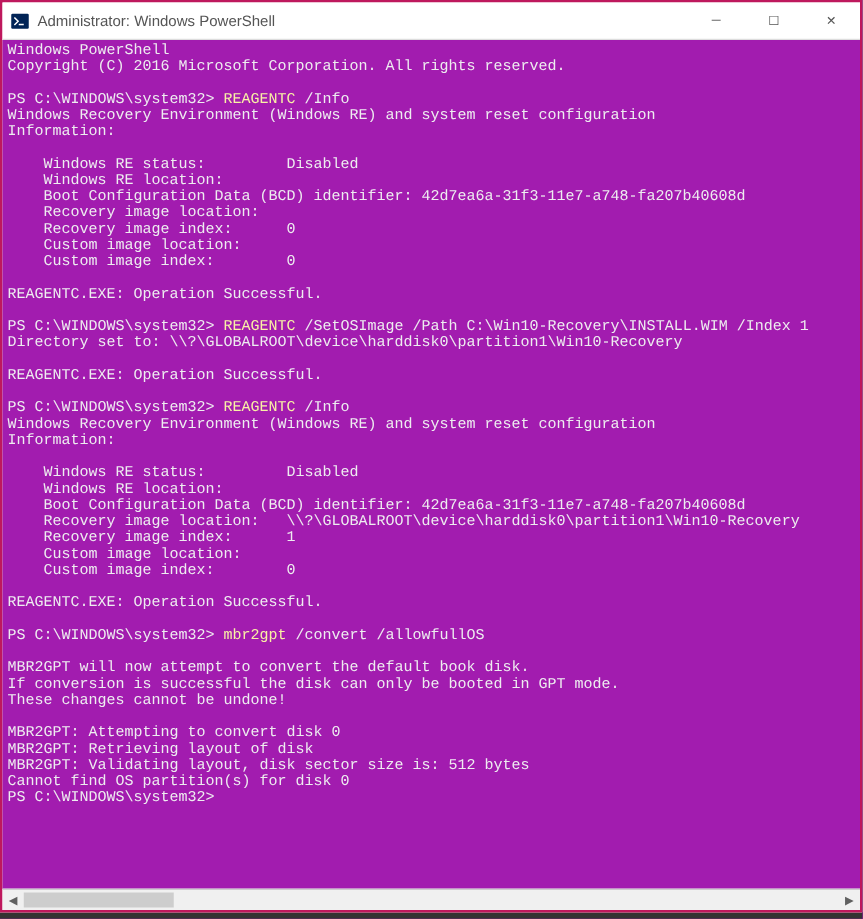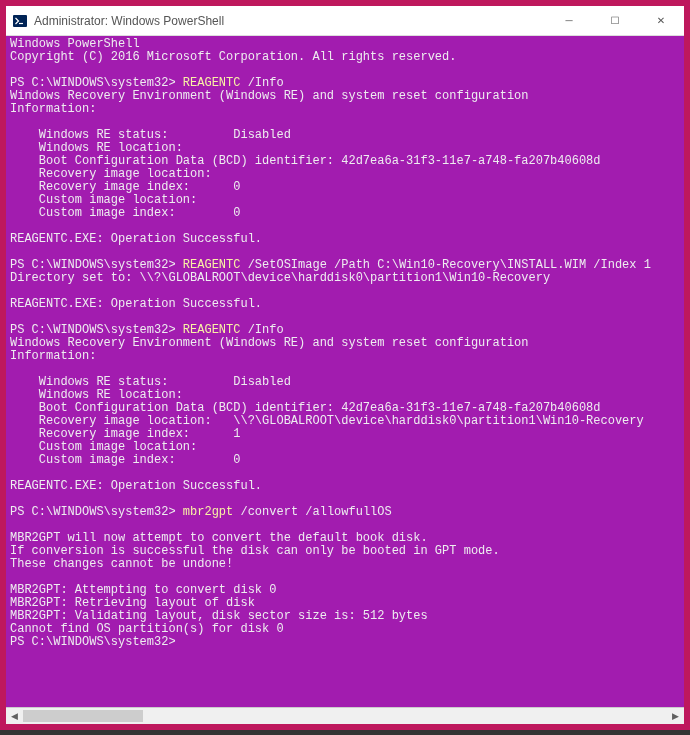--- a/index.html
+++ b/index.html
@@ -9,21 +9,21 @@
     font-family: 'Segoe UI', Tahoma, sans-serif;
     background: #333;
     width: 690px;
     height: 735px;
     overflow: hidden;
   }
   .window {
     width: 690px;
     height: 730px;
     background: #fff;
-    border: 6px solid #be185d;
+    border: 2px solid #be185d;
     display: flex;
     flex-direction: column;
   }
   .titlebar {
     height: 30px;
     background: #fff;
     display: flex;
     align-items: center;
     padding: 0 0 0 6px;
     border-bottom: 1px solid #ddd;

